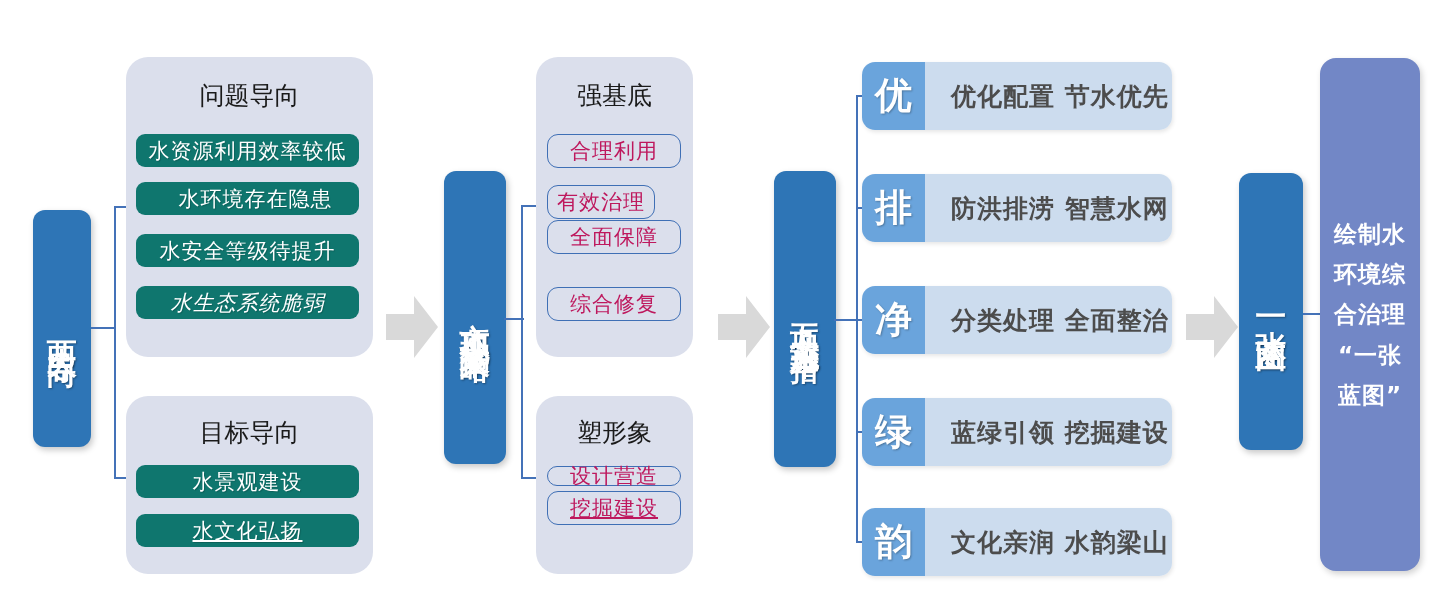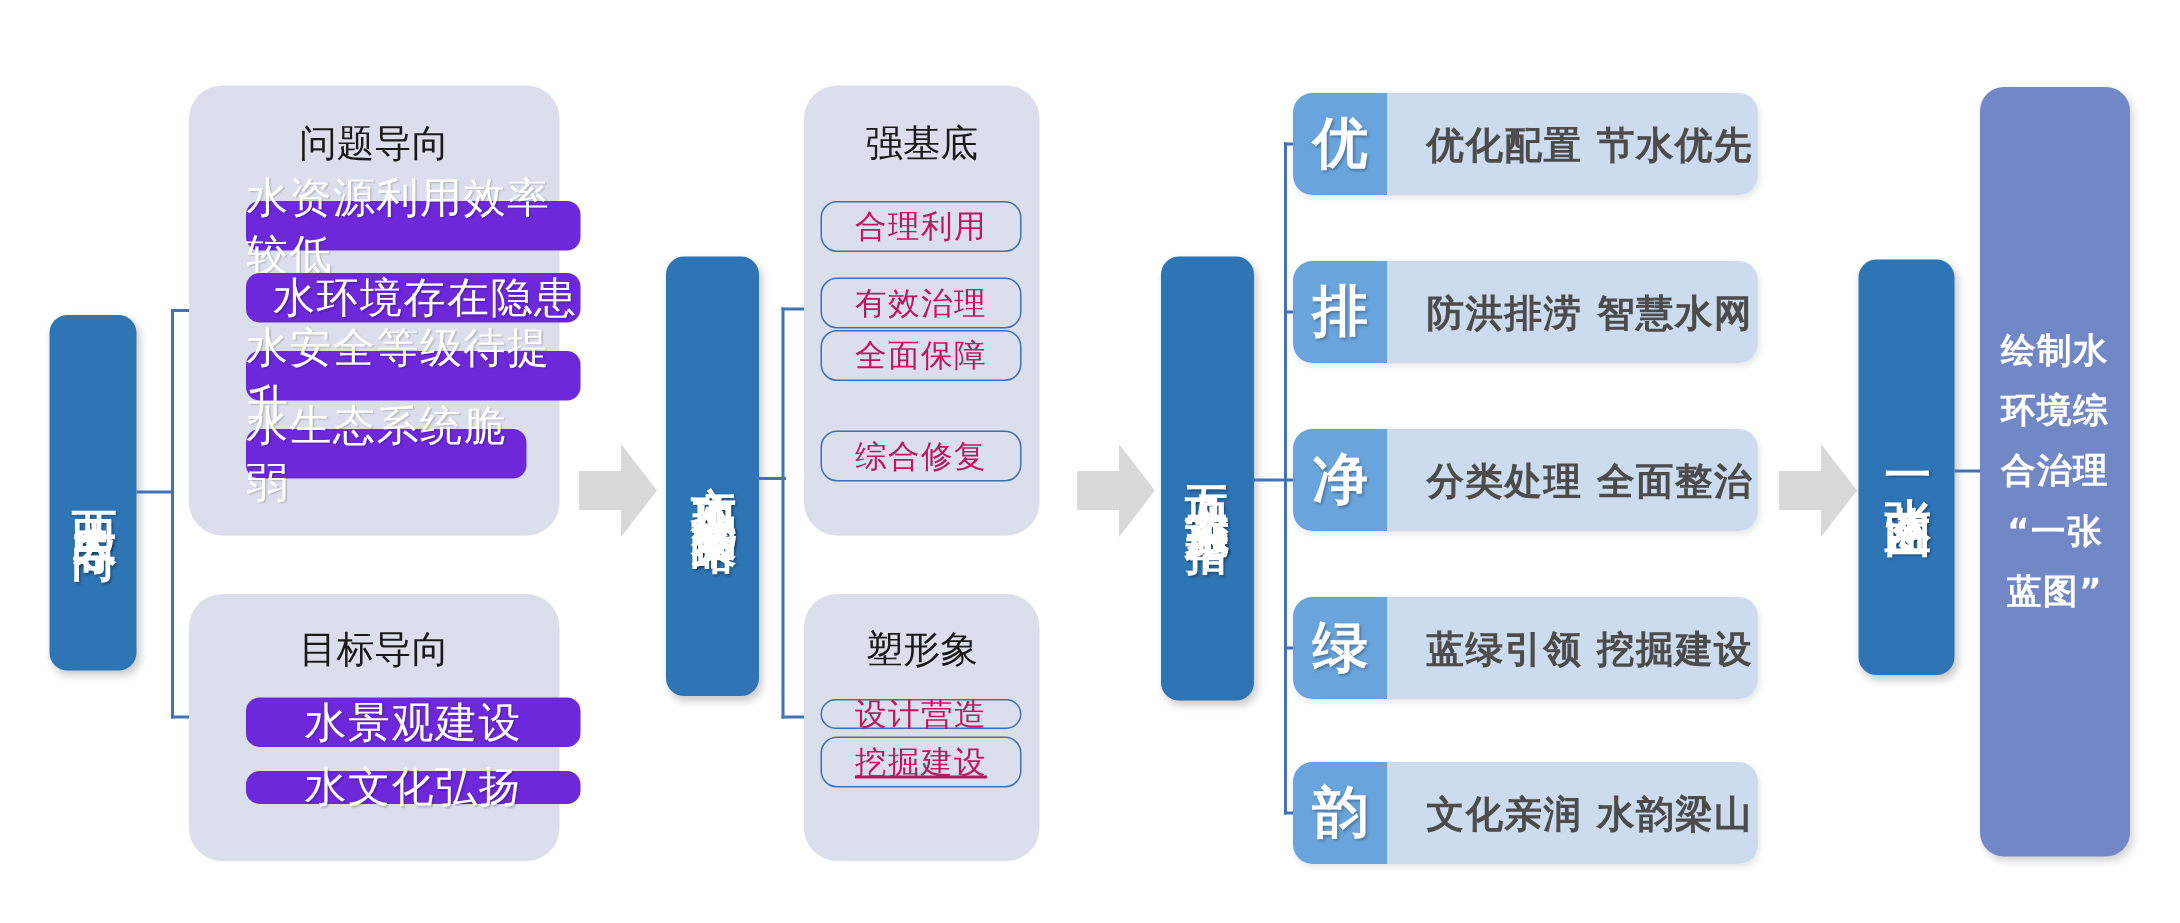--- a/index.html
+++ b/index.html
@@ -26,25 +26,24 @@
 
   
   .panel{background:#dbdfec;border-radius:22px;}
   .panel-title{
     position:absolute;left:0;right:0;text-align:center;
     color:#1a1a1a;font-size:25px;font-weight:400;
   }
 
   
   .chip{
-    background:#6d28d9;border-radius:9px;color:#fff;
+    background:#0f766e;border-radius:9px;color:#fff;
     display:flex;align-items:center;justify-content:center;
-    font-size:28px;letter-spacing:1px;
+    font-size:21px;letter-spacing:1px;
     text-shadow:1px 1px 1px rgba(0,0,0,.18);
-    margin-left:28px;
   }
 
   
   .ochip{
     background:#dbdfec;border:1.6px solid #3f6fb5;border-radius:11px;
     color:#be185d;display:flex;align-items:center;justify-content:center;
     font-size:21px;letter-spacing:1px;
   }
 
   
@@ -91,46 +90,46 @@
   <div class="cline vline abs" style="left:114px;top:206px;height:273px;"></div>
   <div class="cline hline abs" style="left:114px;top:206px;width:27px;"></div>
   <div class="cline hline abs" style="left:114px;top:477px;width:27px;"></div>
 
   <div class="abs panel" style="left:126px;top:57px;width:247px;height:300px;">
     <div class="panel-title" style="top:22px;">问题导向</div>
   </div>
   <div class="abs chip" style="left:136px;top:134px;width:223px;height:33px;">水资源利用效率较低</div>
   <div class="abs chip" style="left:136px;top:182px;width:223px;height:33px;padding-left:16px;">水环境存在隐患</div>
   <div class="abs chip" style="left:136px;top:234px;width:223px;height:33px;">水安全等级待提升</div>
-  <div class="abs chip" style="left:136px;top:286px;width:187px;height:33px;">水生态系统脆弱</div>
+  <div class="abs chip" style="left:136px;top:286px;width:223px;height:33px;font-style:italic;">水生态系统脆弱</div>
 
   <div class="abs panel" style="left:126px;top:396px;width:247px;height:178px;">
     <div class="panel-title" style="top:20px;">目标导向</div>
   </div>
   <div class="abs chip" style="left:136px;top:465px;width:223px;height:33px;">水景观建设</div>
-  <div class="abs chip" style="left:136px;top:514px;width:223px;height:22px;">水文化弘扬</div>
+  <div class="abs chip" style="left:136px;top:514px;width:223px;height:33px;text-decoration:underline;">水文化弘扬</div>
 
   <svg class="arrow" style="left:386px;top:296px;width:52px;height:62px;" viewBox="0 0 52 62">
     <polygon points="0,18 28,18 28,0 52,31 28,62 28,44 0,44" fill="#d9d9d9"></polygon>
   </svg>
 
   <div class="abs pillar" style="left:444px;top:171px;width:62px;height:293px;">
     <span class="vtxt" style="font-size:30px;">六项规划策略</span>
   </div>
 
   <div class="cline hline abs" style="left:504px;top:318px;width:20px;"></div>
   <div class="cline vline abs" style="left:521px;top:205px;height:274px;"></div>
   <div class="cline hline abs" style="left:521px;top:205px;width:25px;"></div>
   <div class="cline hline abs" style="left:521px;top:477px;width:25px;"></div>
 
   <div class="abs panel" style="left:536px;top:57px;width:157px;height:300px;">
     <div class="panel-title" style="top:22px;">强基底</div>
   </div>
   <div class="abs ochip" style="left:547px;top:134px;width:134px;height:34px;">合理利用</div>
-  <div class="abs ochip" style="left:547px;top:185px;width:134px;height:34px;">有效治理</div>
+  <div class="abs ochip" style="left:547px;top:185px;width:108px;height:34px;">有效治理</div>
   <div class="abs ochip" style="left:547px;top:220px;width:134px;height:34px;">全面保障</div>
   <div class="abs ochip" style="left:547px;top:287px;width:134px;height:34px;">综合修复</div>
 
   <div class="abs panel" style="left:536px;top:396px;width:157px;height:178px;">
     <div class="panel-title" style="top:20px;">塑形象</div>
   </div>
   <div class="abs ochip" style="left:547px;top:466px;width:134px;height:20px;">设计营造</div>
   <div class="abs ochip" style="left:547px;top:491px;width:134px;height:34px;text-decoration:underline;">挖掘建设</div>
 
   <svg class="arrow" style="left:718px;top:296px;width:52px;height:62px;" viewBox="0 0 52 62">

